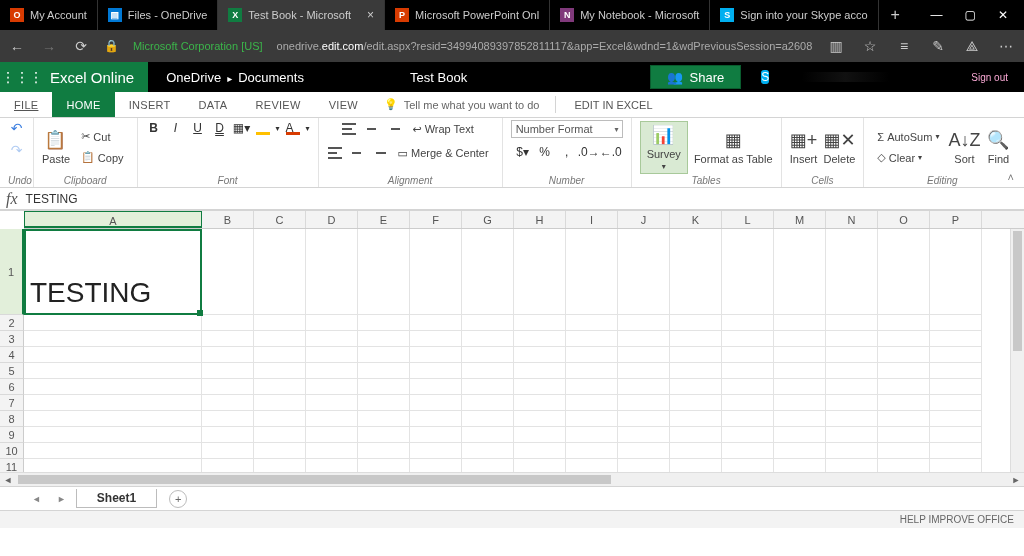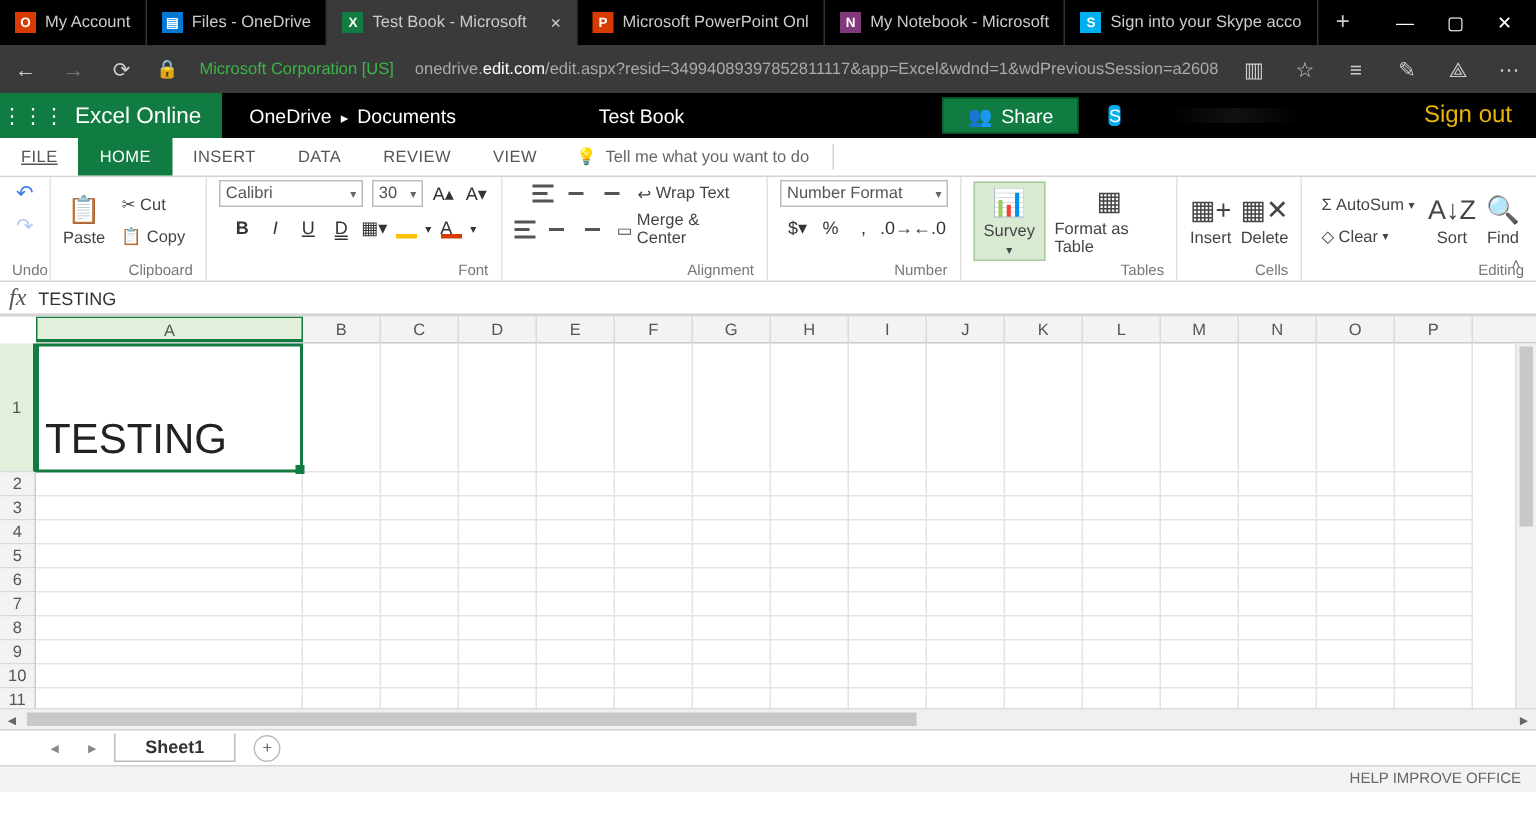--- a/index.html
+++ b/index.html
@@ -26,36 +26,36 @@
 .xl-title { height:30px; background:#000; display:flex; align-items:center; color:#fff; }
 .xl-title .waffle { width:44px; height:30px; background:#107c41; display:flex; align-items:center; justify-content:center; font-size:14px;}
 .xl-title .brand { background:#107c41; height:30px; display:flex; align-items:center; padding:0 14px 0 6px; font-size:15px;}
 .xl-title .crumbs { padding:0 18px; font-size:13px;}
 .xl-title .crumbs .sep { padding:0 6px; font-size:10px;}
 .xl-title .doc { flex:1; text-align:center; font-size:13px; padding-right:95px;}
 .xl-title .share { background:#107c41; height:24px; padding:0 16px; display:flex; align-items:center; gap:6px; font-size:13px; border:1px solid #0a5c2e; margin-right:10px;}
 .xl-title .skype { width:28px; height:28px; background:#000; display:flex; align-items:center; justify-content:center; margin-right:6px;}
 .xl-title .scribble { width:150px; height:14px; background:#000; border-radius:10px; position:relative; margin-right:20px;}
 .xl-title .scribble::after{content:'';position:absolute;inset:2px;background:linear-gradient(90deg,#000 10%,#111 40%,#000 70%);border-radius:10px;}
-.xl-title .signout { padding:0 16px; font-size:16px; color:#eab308;}
+.xl-title .signout { padding:0 16px; font-size:10px; color:#f9a8d4;}
 
 
 .rb-tabs { height:26px; background:#fff; border-bottom:1px solid #d4d4d4; display:flex; align-items:stretch; font-size:11px; color:#555;}
 .rb-tab { padding:0 14px; display:flex; align-items:center; text-transform:uppercase; letter-spacing:0.3px;}
 .rb-tab.file { background:#fff;text-decoration:underline; }
 .rb-tab.sel { background:#107c41; color:#fff; }
 .rb-tabs .tell { display:flex; align-items:center; gap:6px; padding:0 12px; color:#666; text-transform:none;}
 .rb-tabs .tell .bulb{color:#888;}
 .rb-tabs .edx { padding:0 14px; display:flex; align-items:center; text-transform:uppercase; color:#555;}
 .rb-tabs .divider { width:1px; background:#d4d4d4; margin:4px 4px;}
 
 
 .ribbon { height:70px; background:#fff; border-bottom:1px solid #d4d4d4; display:flex; position:relative;}
 .rgrp { border-right:1px solid #e3e3e3; padding:2px 8px 0 8px; display:flex; flex-direction:column; }
-.rgrp .lbl { text-align:right; font-size:10px; color:#777; padding:1px 0;}
+.rgrp .lbl { text-align:center; font-size:10px; color:#777; padding:1px 0;font-style:italic;}
 .rgrp .body { flex:1; display:flex; align-items:center; gap:6px;}
 .miniico { width:16px; height:16px; display:inline-flex; align-items:center; justify-content:center; font-size:12px;}
 .bigico { display:flex; flex-direction:column; align-items:center; gap:2px; font-size:11px; color:#444;}
 .bigico .ic { width:28px; height:22px; display:flex; align-items:center; justify-content:center; font-size:18px;}
 .smallrow { display:flex; gap:6px; align-items:center; }
 .stack { display:flex; flex-direction:column; gap:3px; }
 .sel-box { height:18px; border:1px solid #bcbcbc; background:#fff; font-size:11px; padding:0 16px 0 4px; display:flex; align-items:center; position:relative; color:#555;}
 .sel-box::after{content:'▾'; position:absolute; right:3px; font-size:8px; color:#666;}
 .btn { height:18px; border:1px solid transparent; padding:0 4px; display:flex; align-items:center; gap:3px; font-size:11px; color:#444;}
 .ic-cut::before{content:'✂';}
@@ -192,20 +192,21 @@
   <div class="rb-tab sel">HOME</div>
   <div class="rb-tab">INSERT</div>
   <div class="rb-tab">DATA</div>
   <div class="rb-tab">REVIEW</div>
   <div class="rb-tab">VIEW</div>
   <div class="tell">
       <span class="bulb">💡</span>
       <span>Tell me what you want to do</span>
     </div>
   <div class="divider"></div>
+  <div class="edx">EDIT IN EXCEL</div>
 </div>
 
 <div class="ribbon">
   <div class="rgrp undo-grp" style="width:34px">
     <div class="body stack" style="align-items:center">
       <span class="uic">↶</span>
       <span class="uic" style="opacity:.4">↷</span>
     </div>
     <div class="lbl">Undo</div>
   </div>
@@ -225,26 +226,20 @@
             <span class="ic-copy"></span>
             <span>Copy</span>
           </div>
       </div>
     </div>
     <div class="lbl">Clipboard</div>
   </div>
 
   <div class="rgrp">
     <div class="body stack">
-      <div class="smallrow">
-        <div class="sel-box" style="width:96px">Calibri</div>
-        <div class="sel-box" style="width:34px">30</div>
-        <span class="miniico">A▴</span>
-        <span class="miniico">A▾</span>
-      </div>
       <div class="smallrow">
         <span class="miniico font-b">B</span>
         <span class="miniico font-i">I</span>
         <span class="miniico font-u">U</span>
         <span class="miniico font-d">D</span>
         <span class="miniico">▦▾</span>
         <span class="col-swatch"></span>
           <span style="font-size:8px">▾</span>
         <span class="col-swatchA">A</span>
           <span style="font-size:8px">▾</span>

